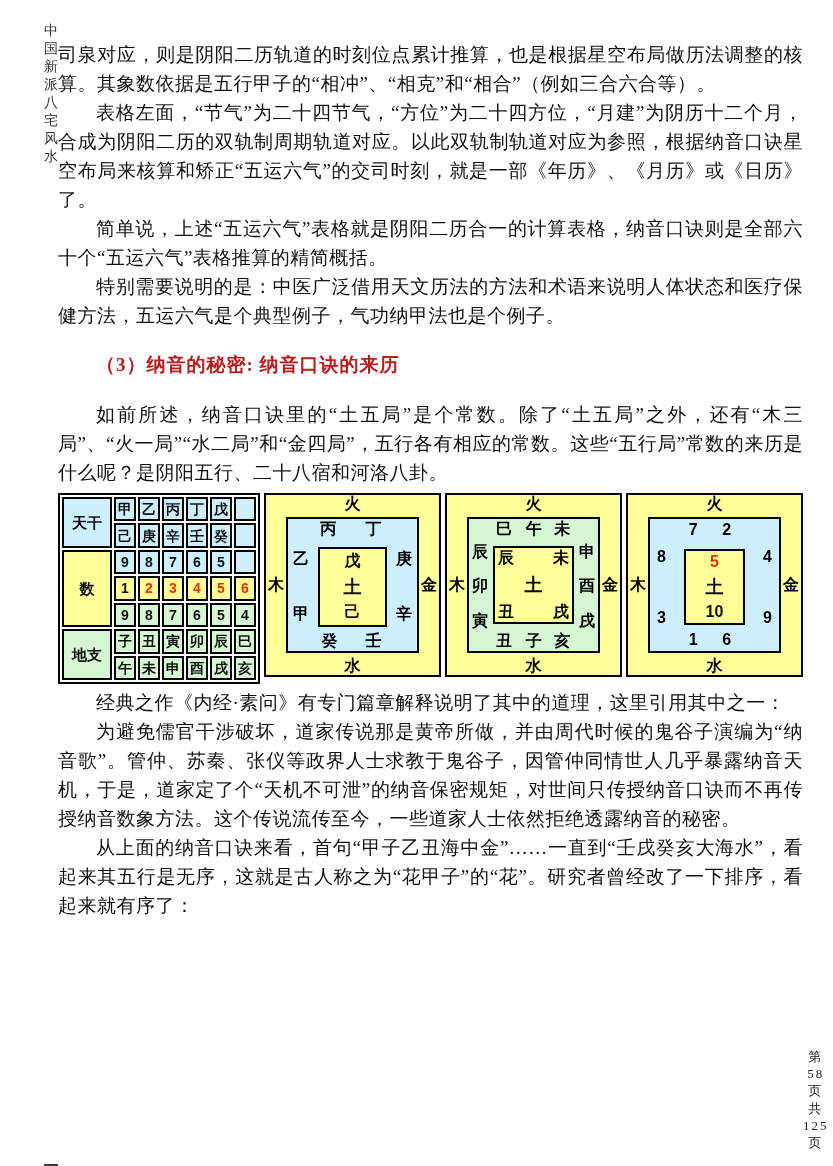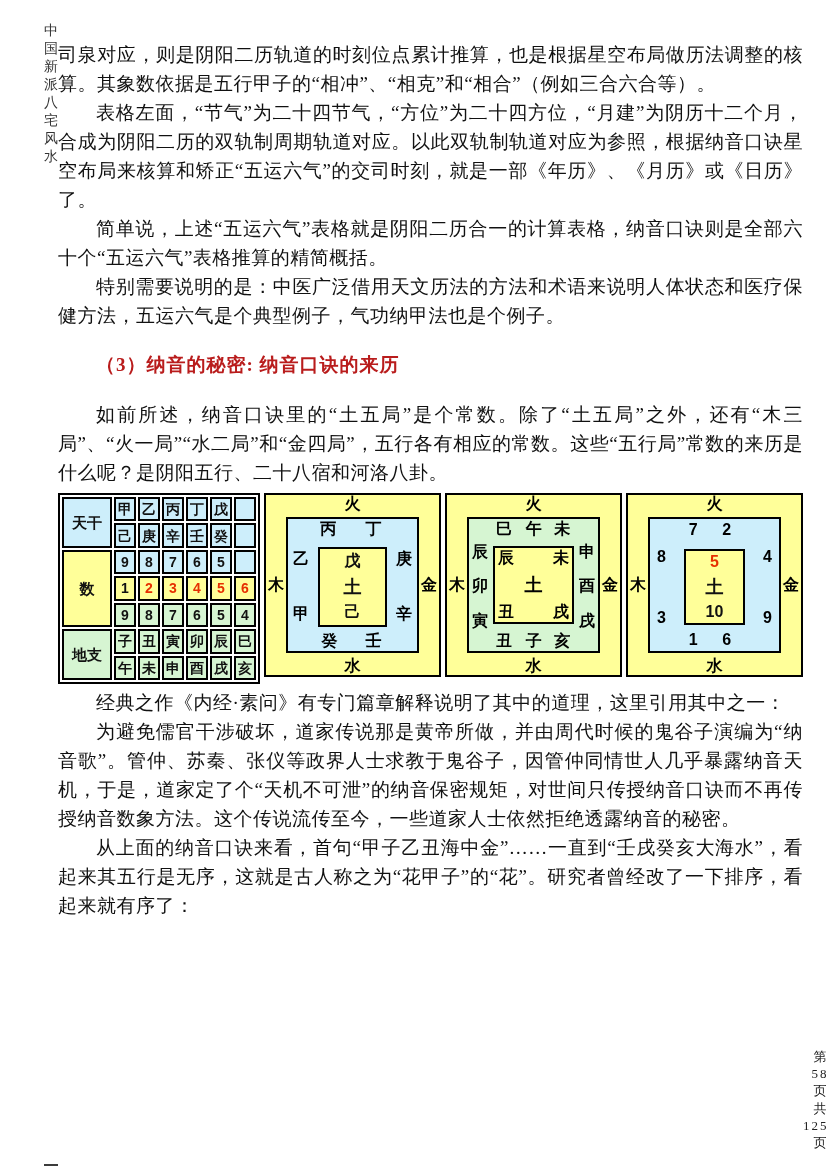--- a/index.html
+++ b/index.html
@@ -42,21 +42,21 @@
   .ring-g { background:#d6f5d2; }
   .core { position:absolute; border:2px solid #000; background:#ffff99; box-sizing:border-box; }
   .core-stems { left:30px; right:30px; top:28px; bottom:24px;
                 display:flex; flex-direction:column; justify-content:space-between;
                 align-items:center; padding:2px 0; font-weight:bold; font-size:16px; }
   .core-branches { left:24px; right:24px; top:27px; bottom:27px; }
   .core-hetu { left:34px; right:34px; top:30px; bottom:26px;
                display:flex; flex-direction:column; justify-content:space-between;
                align-items:center; padding:2px 0; font-weight:bold; font-size:16px; }
   .earth { font-size:18px; }
-  .footer { margin-top:auto; padding-bottom:14px; text-align:right;
+  .footer { margin-top:auto; padding-bottom:14px; text-align:center;
             font-size:13px; color:#222; letter-spacing:2px; }
 </style>
 </head>
 <body>
 
 <div class="page">
 
   <div class="hdr">
     <span>中国新派八宅风水</span>
   </div>

